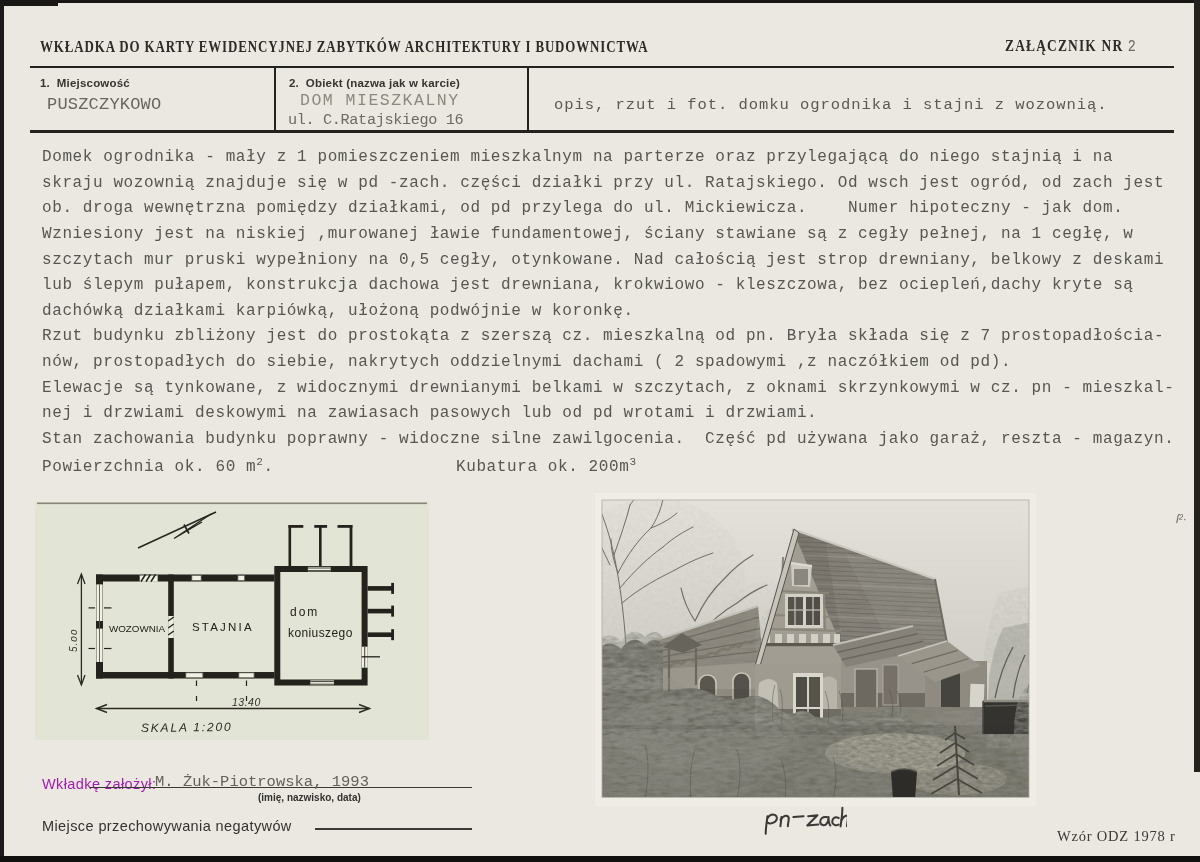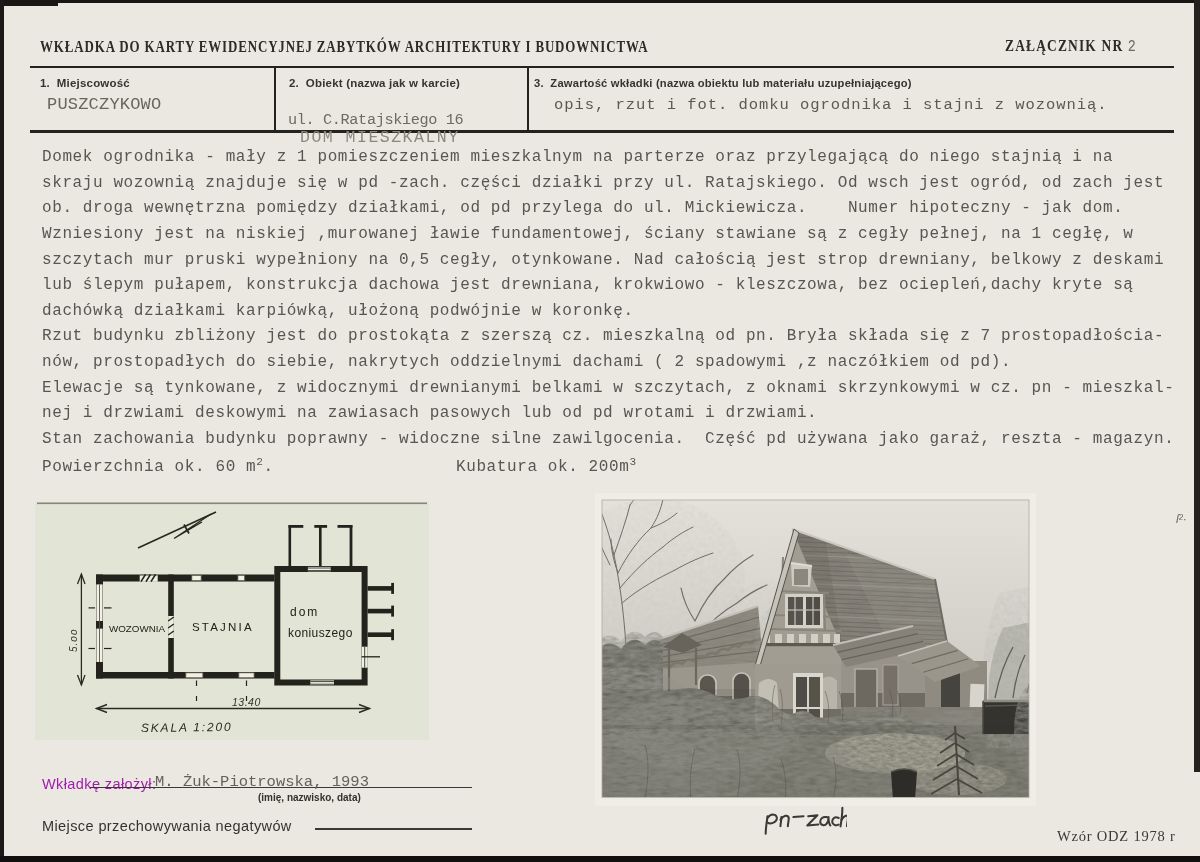--- a/index.html
+++ b/index.html
@@ -36,25 +36,24 @@
   <div class="line" style="left:274px;top:66px;width:1.6px;height:66px;"></div>
 
   <div class="line" style="left:527px;top:66px;width:1.6px;height:66px;"></div>
 
   <div class="abs hdr" style="left:40px;top:77px;">1.&nbsp;&nbsp;Miejscowość</div>
 
   <div class="abs mono" style="left:47px;top:95px;font-size:17px;letter-spacing:0.2px;color:#67665e;">PUSZCZYKOWO</div>
 
   <div class="abs hdr" style="left:289px;top:77px;">2.&nbsp;&nbsp;Obiekt (nazwa jak w karcie)</div>
 
-  <div class="abs mono" style="left:300px;top:91px;font-size:16.5px;letter-spacing:1.5px;color:#8b897e;margin-top:37px;">DOM MIESZKALNY</div>
+  <div class="abs mono" style="left:300px;top:91px;font-size:16.5px;letter-spacing:1.5px;color:#8b897e;">DOM MIESZKALNY</div>
 
   <div class="abs mono" style="left:288px;top:111px;font-size:15.2px;letter-spacing:-0.35px;color:#6c6b62;">ul. C.Ratajskiego 16</div>
 
-  <div class="abs hdr" style="left:534px;top:77px;font-size:11.2px;">3.&nbsp;&nbsp;Zawartość wkładki (nazwa obiektu lub materiału uzupełniającego)</div>
 
   <div class="abs mono" style="left:554px;top:96px;font-size:15.5px;letter-spacing:0.95px;color:#5a5952;">opis, rzut i fot. domku ogrodnika i stajni z wozownią.</div>
 
   <div class="bodyline" style="top:148px;">Domek ogrodnika - mały z 1 pomieszczeniem mieszkalnym na parterze oraz przylegającą do niego stajnią i na</div>
   <div class="bodyline" style="top:174px;">skraju wozownią znajduje się w pd -zach. części działki przy ul. Ratajskiego. Od wsch jest ogród, od zach jest</div>
   <div class="bodyline" style="top:199px;">ob. droga wewnętrzna pomiędzy działkami, od pd przylega do ul. Mickiewicza.&nbsp;&nbsp;&nbsp;&nbsp;Numer hipoteczny - jak dom.</div>
   <div class="bodyline" style="top:225px;">Wzniesiony jest na niskiej ,murowanej ławie fundamentowej, ściany stawiane są z cegły pełnej, na 1 cegłę, w</div>
   <div class="bodyline" style="top:251px;">szczytach mur pruski wypełniony na 0,5 cegły, otynkowane. Nad całością jest strop drewniany, belkowy z deskami</div>
   <div class="bodyline" style="top:276px;">lub ślepym pułapem, konstrukcja dachowa jest drewniana, krokwiowo - kleszczowa, bez ociepleń,dachy kryte są</div>
   <div class="bodyline" style="top:302px;">dachówką działkami karpiówką, ułożoną podwójnie w koronkę.</div>

